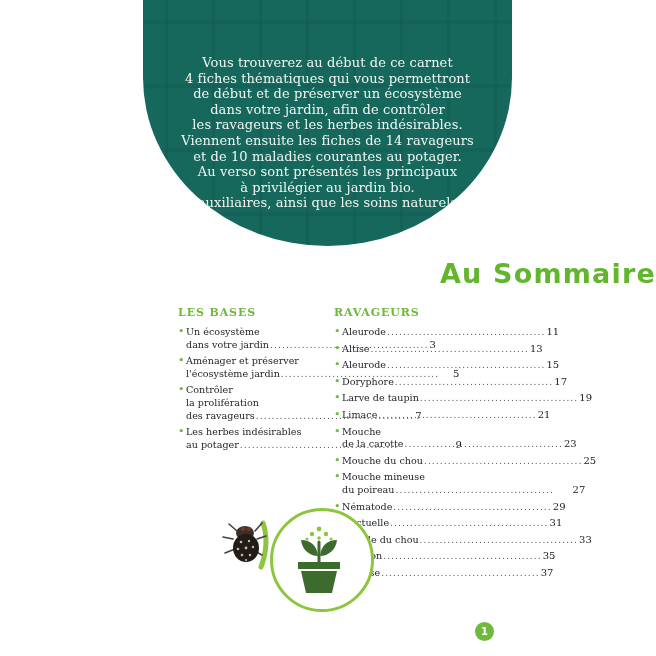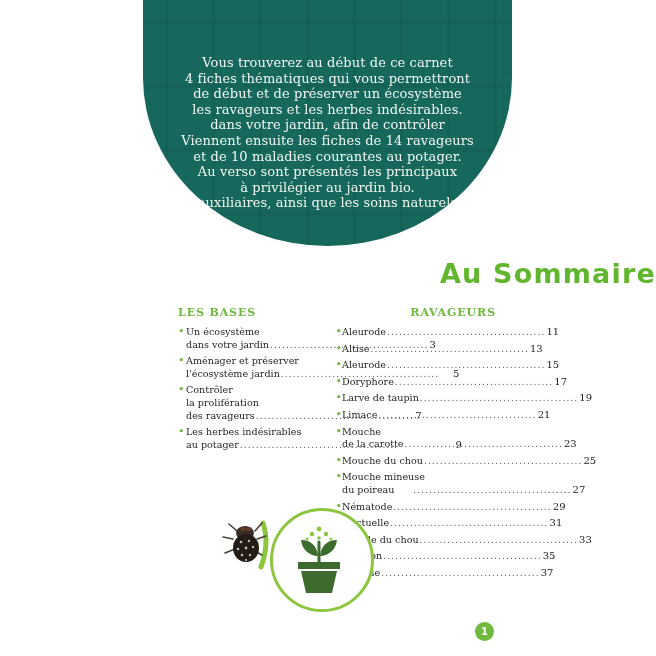--- a/index.html
+++ b/index.html
@@ -73,21 +73,21 @@
     letter-spacing: 1.2px;
   }
 
   
   .col {
     position: absolute;
     top: 306px;
     font-family: "DejaVu Serif", serif;
   }
   #col-left  { left: 178px; width: 152px; }
-  #col-right { left: 334px; width: 162px; text-align: right; }
+  #col-right { left: 334px; width: 162px; }
 
   .col-head {
     color: #6fb93c;
     font-family: "DejaVu Serif", serif;
     font-size: 11px;
     font-weight: bold;
     letter-spacing: 0.9px;
     margin-bottom: 7px;
   }
 
@@ -184,22 +184,22 @@
 <body>
 
 <div id="page">
 
   <div id="hero">
     <div class="texture"></div>
     <div id="hero-text">
       <p>Vous trouverez au début de ce carnet</p>
       <p>4 fiches thématiques qui vous permettront</p>
       <p>de début et de préserver un écosystème</p>
+      <p>dans votre jardin, afin de contrôler</p>
       <p>les ravageurs et les herbes indésirables.</p>
-      <p>dans votre jardin, afin de contrôler</p>
       <p>Viennent ensuite les fiches de 14 ravageurs</p>
       <p>et de 10 maladies courantes au potager.</p>
       <p>Au verso sont présentés les principaux</p>
       <p>à privilégier au jardin bio.</p>
       <p>auxiliaires, ainsi que les soins naturels</p>
     </div>
   </div>
 
   <div id="sommaire-title">Au Sommaire</div>
 

